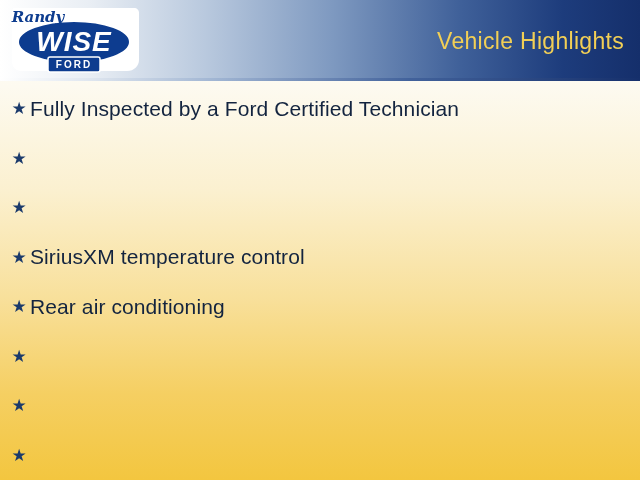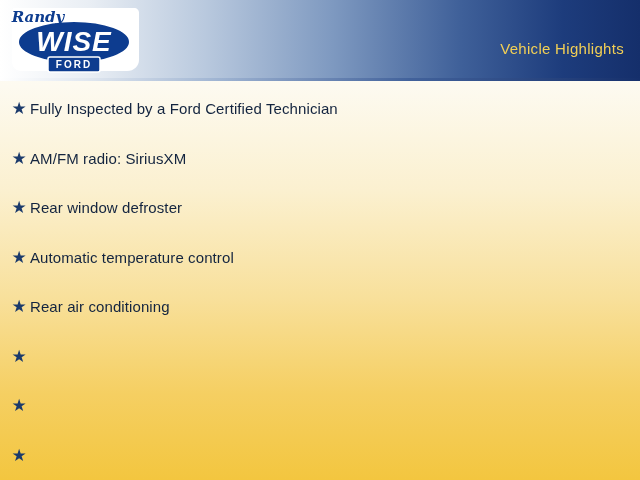--- a/index.html
+++ b/index.html
@@ -34,22 +34,22 @@
     position: absolute;
     left: 0;
     top: 78px;
     width: 640px;
     height: 3px;
     background: linear-gradient(to right, #ffffff 0%, #dfe6ef 14%, #9fb4d2 34%, #42629b 64%, #16306c 100%);
   }
   .header-title {
     position: absolute;
     right: 16px;
-    top: 40px;
-    font-size: 15px;
+    top: 28px;
+    font-size: 23px;
     font-weight: 500;
     color: #f2cf55;
     letter-spacing: 0.3px;
     white-space: nowrap;
   }
 
   
   .logo {
     position: absolute;
     left: 8px;
@@ -76,21 +76,21 @@
   .hl-star {
     width: 22px;
     flex: 0 0 22px;
     text-align: center;
     font-size: 17px;
     line-height: 1;
     color: #1b3a6b;
     font-family: "DejaVu Sans", sans-serif;
   }
   .hl-text {
-    font-size: 15px;
+    font-size: 21px;
     color: #13243f;
     letter-spacing: 0.1px;
     white-space: nowrap;
   }
 </style>
 </head>
 <body>
 
 <div class="slide">
 
@@ -118,31 +118,29 @@
 
   <div class="highlights">
 
     <div class="hl-row">
       <span class="hl-star">★</span>
       <span class="hl-text">Fully Inspected by a Ford Certified Technician</span>
     </div>
 
     <div class="hl-row">
       <span class="hl-star">★</span>
-      <span class="hl-text">AM/FM radio: SiriusXM</span>
     </div>
 
     <div class="hl-row">
       <span class="hl-star">★</span>
-      <span class="hl-text">Rear window defroster</span>
     </div>
 
     <div class="hl-row">
       <span class="hl-star">★</span>
-      <span class="hl-text">Automatic temperature control</span>
+      <span class="hl-text">SiriusXM temperature control</span>
     </div>
 
     <div class="hl-row">
       <span class="hl-star">★</span>
       <span class="hl-text">Rear air conditioning</span>
     </div>
 
     <div class="hl-row">
       <span class="hl-star">★</span>
     </div>

